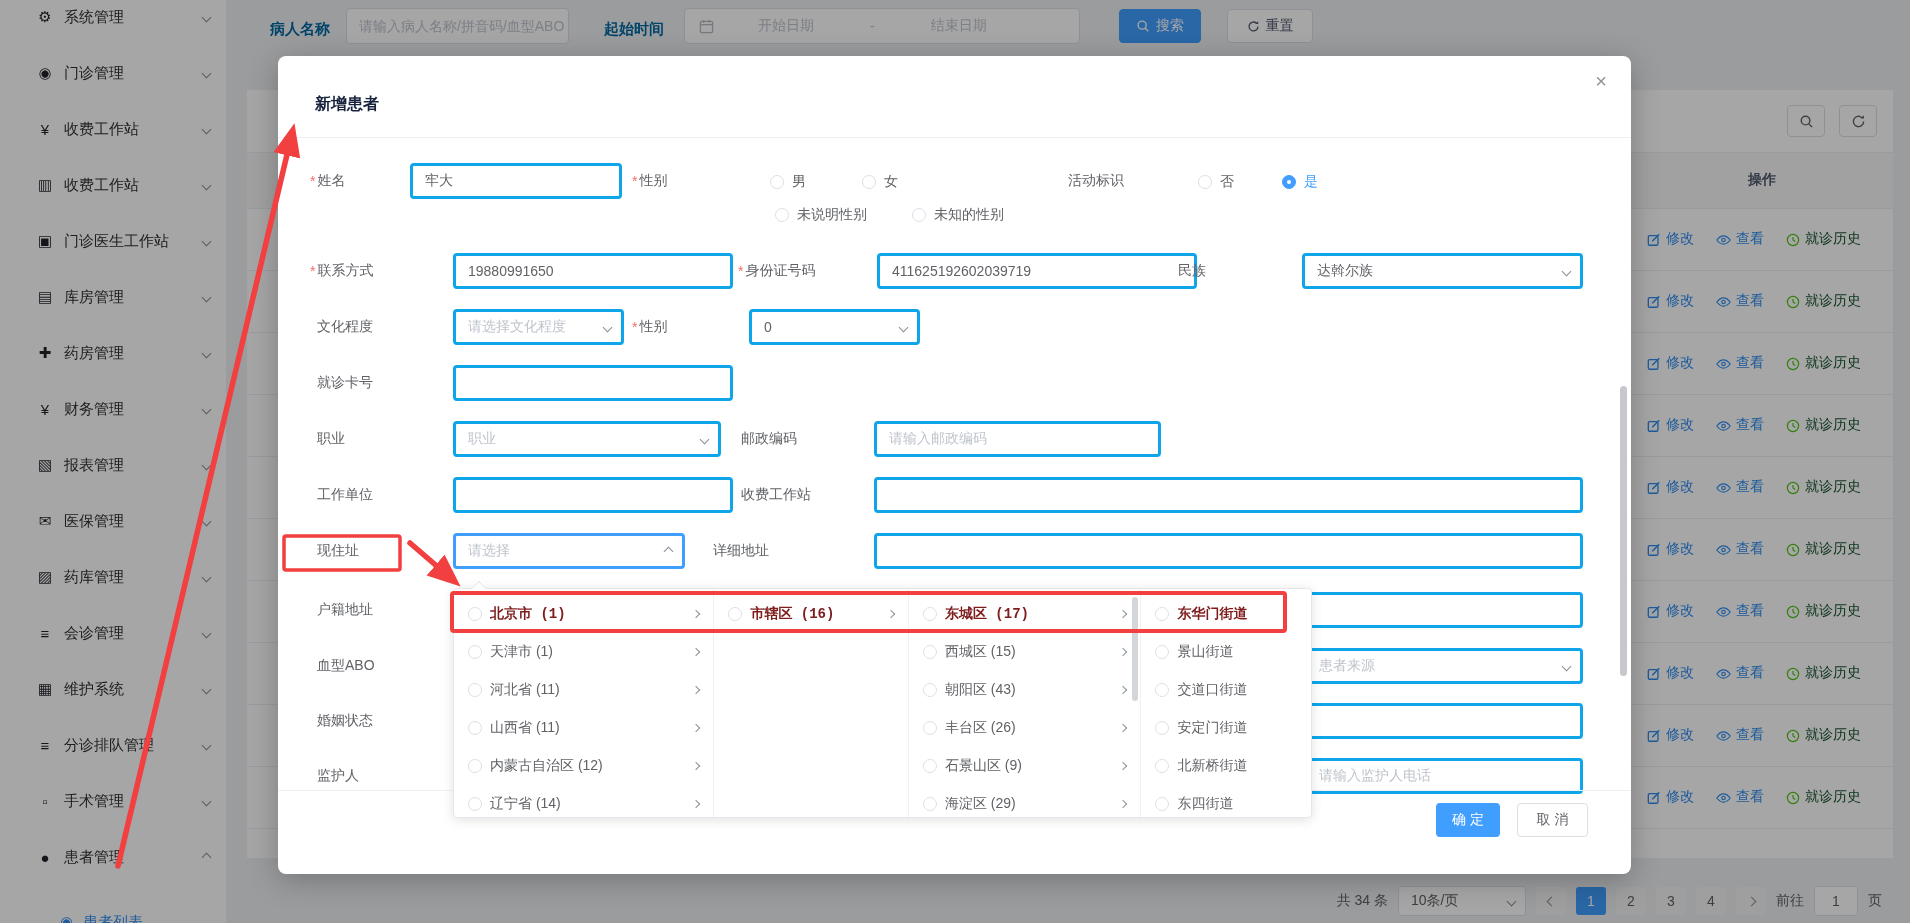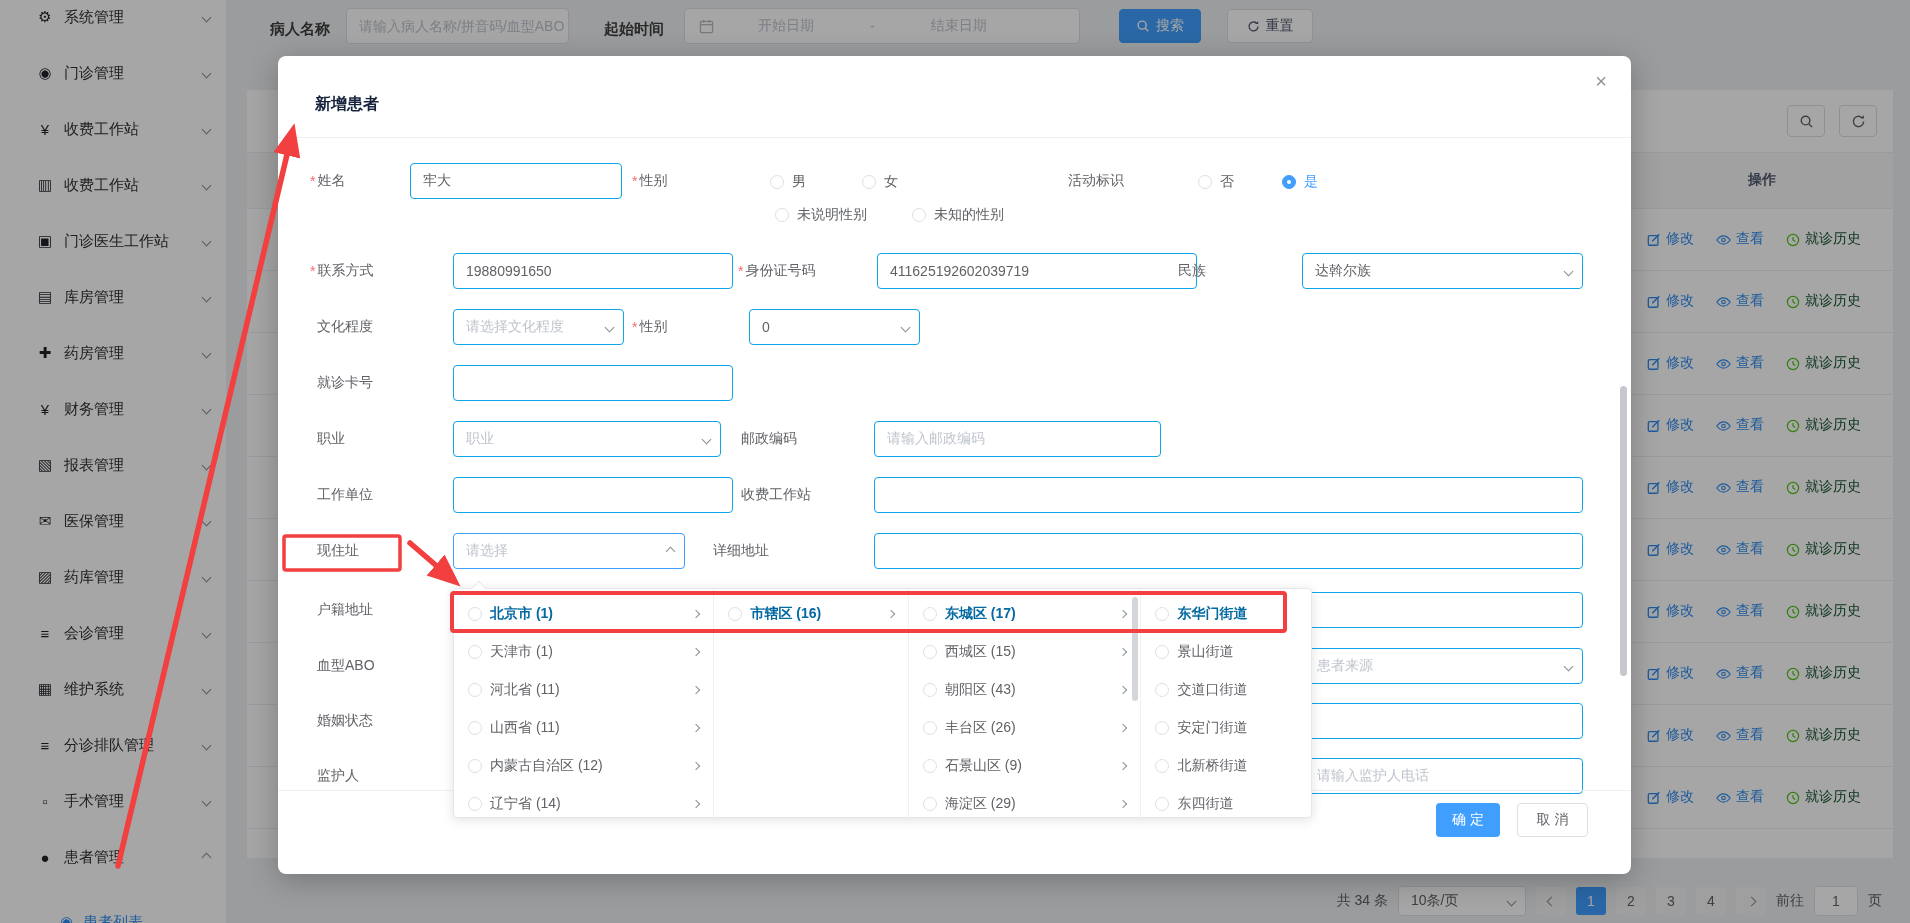--- a/index.html
+++ b/index.html
@@ -14,21 +14,21 @@
   .side-item .s-icon { width:18px; font-size:15px; color:#1f2329; margin-right:10px; text-align:center; }
   .side-item .s-label { flex:1; white-space:nowrap; }
   .chev { display:inline-block; width:7px; height:7px; border-right:1.5px solid #8a8f99; border-bottom:1.5px solid #8a8f99; transform:rotate(45deg); }
   .chev.up { transform:rotate(-135deg); }
   .chev.right { transform:rotate(-45deg); }
   .side-sub { position:absolute; left:0; top:900px; width:100%; height:44px; display:flex; align-items:center; padding-left:60px; color:#2d8cf0; font-size:15px; }
   .side-sub .s-icon { margin-right:10px; font-size:15px; }
 
   
   .filter { position:absolute; left:226px; top:0; width:1684px; height:60px; z-index:1; }
-  .flabel { position:absolute; top:16px; height:26px; line-height:26px; font-size:15px; font-weight:bold; color:#404040; }
+  .flabel { position:absolute; top:16px; height:26px; line-height:26px; font-size:15px; font-weight:bold; color:#0369a1; }
   .box { background:#fff; border:1px solid #dcdfe6; border-radius:4px; position:absolute; }
   .ph { color:#bfc4cc; font-size:14px; }
   .f-input { left:120px; top:8px; width:223px; height:36px; line-height:34px; padding-left:12px; }
   .f-range { left:458px; top:8px; width:396px; height:36px; display:flex; align-items:center; color:#bfc4cc; }
   .f-range .cal { margin:0 14px 0 14px; color:#b6bbc4; }
   .btn { position:absolute; top:9px; height:34px; border-radius:4px; font-size:14px; display:flex; align-items:center; justify-content:center; gap:6px; cursor:pointer; }
   .btn-search { left:893px; width:82px; background:#409eff; color:#fff; border:1px solid #409eff; }
   .btn-reset { left:1001px; width:86px; background:#fff; color:#515a6e; border:1px solid #dcdfe6; }
 
   
@@ -54,39 +54,39 @@
 
   
   .overlay { position:absolute; inset:0; background:rgba(0,0,0,0.35); z-index:50; }
   .modal { position:absolute; left:278px; top:56px; width:1353px; height:818px; background:#fff; border-radius:8px; box-shadow:0 6px 30px rgba(0,0,0,.25); z-index:100; }
   .m-title { position:absolute; left:37px; top:38px; font-size:16px; font-weight:bold; color:#17233d; }
   .m-close { position:absolute; right:24px; top:14px; font-size:20px; color:#909399; cursor:pointer; }
   .m-divider { position:absolute; left:0; top:81px; width:100%; height:1px; background:#eef0f4; }
   .m-footline { position:absolute; left:0; top:734px; width:100%; height:1px; background:#eef0f4; }
   .fld { position:absolute; display:flex; align-items:center; height:36px; font-size:14px; color:#606266; }
   .req::before { content:"* "; color:#f56c6c; margin-right:2px; }
-  .inp { position:absolute; height:36px; background:#fff; border:1px solid #0ea5e9; border-radius:4px; display:flex; align-items:center; padding:0 12px; font-size:14px; color:#606266; }
+  .inp { position:absolute; height:36px; background:#fff; border:3px solid #0ea5e9; border-radius:4px; display:flex; align-items:center; padding:0 12px; font-size:14px; color:#606266; }
   .inp .caret { position:absolute; right:10px; }
   .radio { display:inline-block; width:14px; height:14px; border:1px solid #dcdfe6; border-radius:50%; background:#fff; margin-right:8px; vertical-align:-2px; }
   .radio.on { background:#409eff; border-color:#409eff; position:relative; }
   .radio.on::after { content:""; position:absolute; left:4px; top:4px; width:4px; height:4px; border-radius:50%; background:#fff; }
   .ropt { display:inline-flex; align-items:center; font-size:14px; color:#606266; }
   .ropt.sel { color:#409eff; }
   .m-scroll { position:absolute; left:1342px; top:330px; width:7px; height:290px; background:#c6c8cd; border-radius:4px; }
   .m-btn { position:absolute; top:747px; height:34px; border-radius:4px; font-size:14px; display:flex; align-items:center; justify-content:center; cursor:pointer; }
   .m-ok { left:1158px; width:64px; background:#409eff; color:#fff; }
   .m-cancel { left:1239px; width:71px; background:#fff; border:1px solid #dcdfe6; color:#606266; }
 
   
   .cascade { position:absolute; left:175px; top:532px; width:859px; height:230px; background:#fff; border:1px solid #e4e7ed; border-radius:4px; box-shadow:0 2px 12px rgba(0,0,0,.12); display:flex; z-index:5; }
   .cascade .notch { position:absolute; left:20px; top:-6px; width:10px; height:10px; background:#fff; border-left:1px solid #e4e7ed; border-top:1px solid #e4e7ed; transform:rotate(45deg); }
   .cas-col { position:relative; border-right:1px solid #f0f0f0; padding-top:6px; overflow:hidden; }
   .cas-col:last-child { border-right:none; }
   .cas-item { height:38px; display:flex; align-items:center; padding:0 10px 0 14px; font-size:14px; color:#606266; cursor:pointer; }
-  .cas-item.active { font-weight:bold; color:#0369a1; }
+  .cas-item.active { font-weight:bold; color:#7f1d1d;font-family:Liberation Mono, monospace; }
   .cas-item .cas-label { flex:1; white-space:nowrap; overflow:hidden; }
   .cas-item .chev { width:6px; height:6px; margin-right:4px; }
   .cas-scroll { position:absolute; right:2px; top:8px; width:6px; height:104px; background:#d3d6db; border-radius:3px; }
 
   .ann { position:absolute; inset:0; z-index:200; pointer-events:none; }
   svg.ic { display:inline-block; vertical-align:middle; }
 </style>
 </head>
 <body>
 

